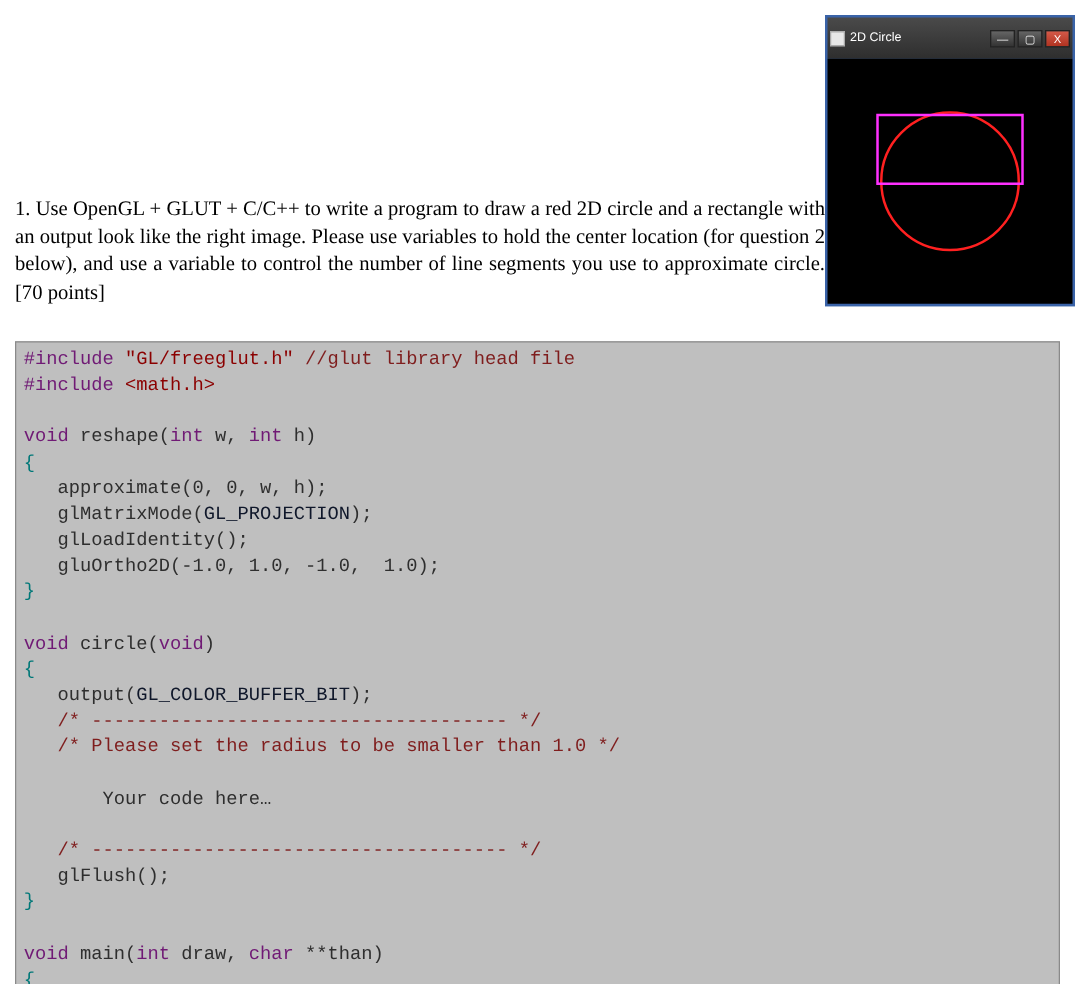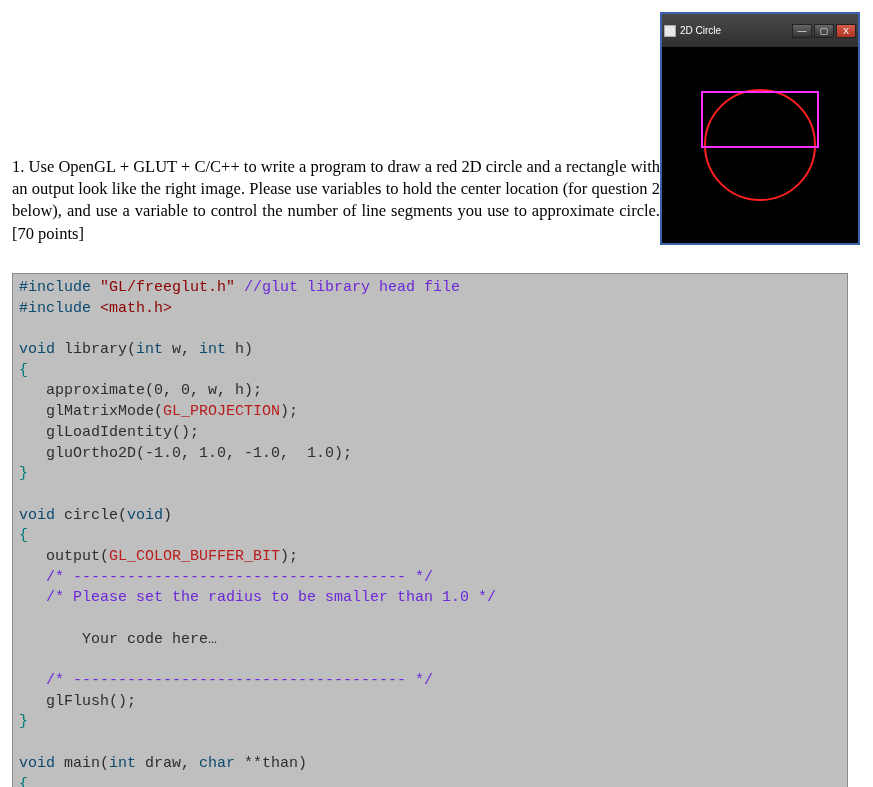--- a/index.html
+++ b/index.html
@@ -83,25 +83,25 @@
     border: 1px solid #8a8a8a;
     background: #bfbfbf;
     font-family: "Courier New", monospace;
     font-size: 15px;
     line-height: 1.38;
     white-space: pre;
     color: #2e2e2e;
     padding: 4px 6px;
     overflow: hidden;
   }
-  .code-block .c-green  { color: #6d28d9; }
-  .code-block .c-blue   { color: #0c4a6e; }
+  .code-block .c-green  { color: #7f1d1d; }
+  .code-block .c-blue   { color: #701a75; }
   .code-block .c-teal   { color: #007878; }
   .code-block .c-dred   { color: #8b0000; }
-  .code-block .c-purple { color: #b91c1c; }
+  .code-block .c-purple { color: #0f172a; }
 </style>
 </head>
 <body>
 
 <div class="page">
 
   <div class="question-row">
     <div class="question-text">
       <span>1.</span>
       <span>Use OpenGL + GLUT + C/C++ to write a program to draw a red 2D circle and a rectangle with an output look like the right image. Please use variables to hold the center location (for question 2 below), and use a variable to control the number of line segments you use to approximate circle. [70 points]</span>
@@ -122,21 +122,21 @@
           <circle cx="98" cy="98" r="55" fill="none" stroke="#ff2020" stroke-width="2"></circle>
           <rect x="40" y="45" width="116" height="55" fill="none" stroke="#ff30ff" stroke-width="2"></rect>
         </svg>
       </div>
     </div>
   </div>
 
   <div class="code-block"><span class="c-blue">#include</span> <span class="c-dred">"GL/freeglut.h"</span><span class="c-green"> //glut library head file</span>
 <span class="c-blue">#include</span><span class="c-dred"> &lt;math.h&gt;</span>
 <span></span>
-<span class="c-blue">void</span><span> library(</span><span class="c-blue">int</span><span> w, </span><span class="c-blue">int</span><span> h)</span>
+<span class="c-blue">void</span><span> reshape(</span><span class="c-blue">int</span><span> w, </span><span class="c-blue">int</span><span> h)</span>
 <span class="c-teal">{</span>
 <span>   approximate(0, 0, w, h);</span>
 <span>   glMatrixMode(</span><span class="c-purple">GL_PROJECTION</span><span>);</span>
 <span>   glLoadIdentity();</span>
 <span>   gluOrtho2D(-1.0, 1.0, -1.0,  1.0);</span>
 <span class="c-teal">}</span>
 <span></span>
 <span class="c-blue">void</span><span> circle(</span><span class="c-blue">void</span><span>)</span>
 <span class="c-teal">{</span>
 <span>   output(</span><span class="c-purple">GL_COLOR_BUFFER_BIT</span><span>);</span>

